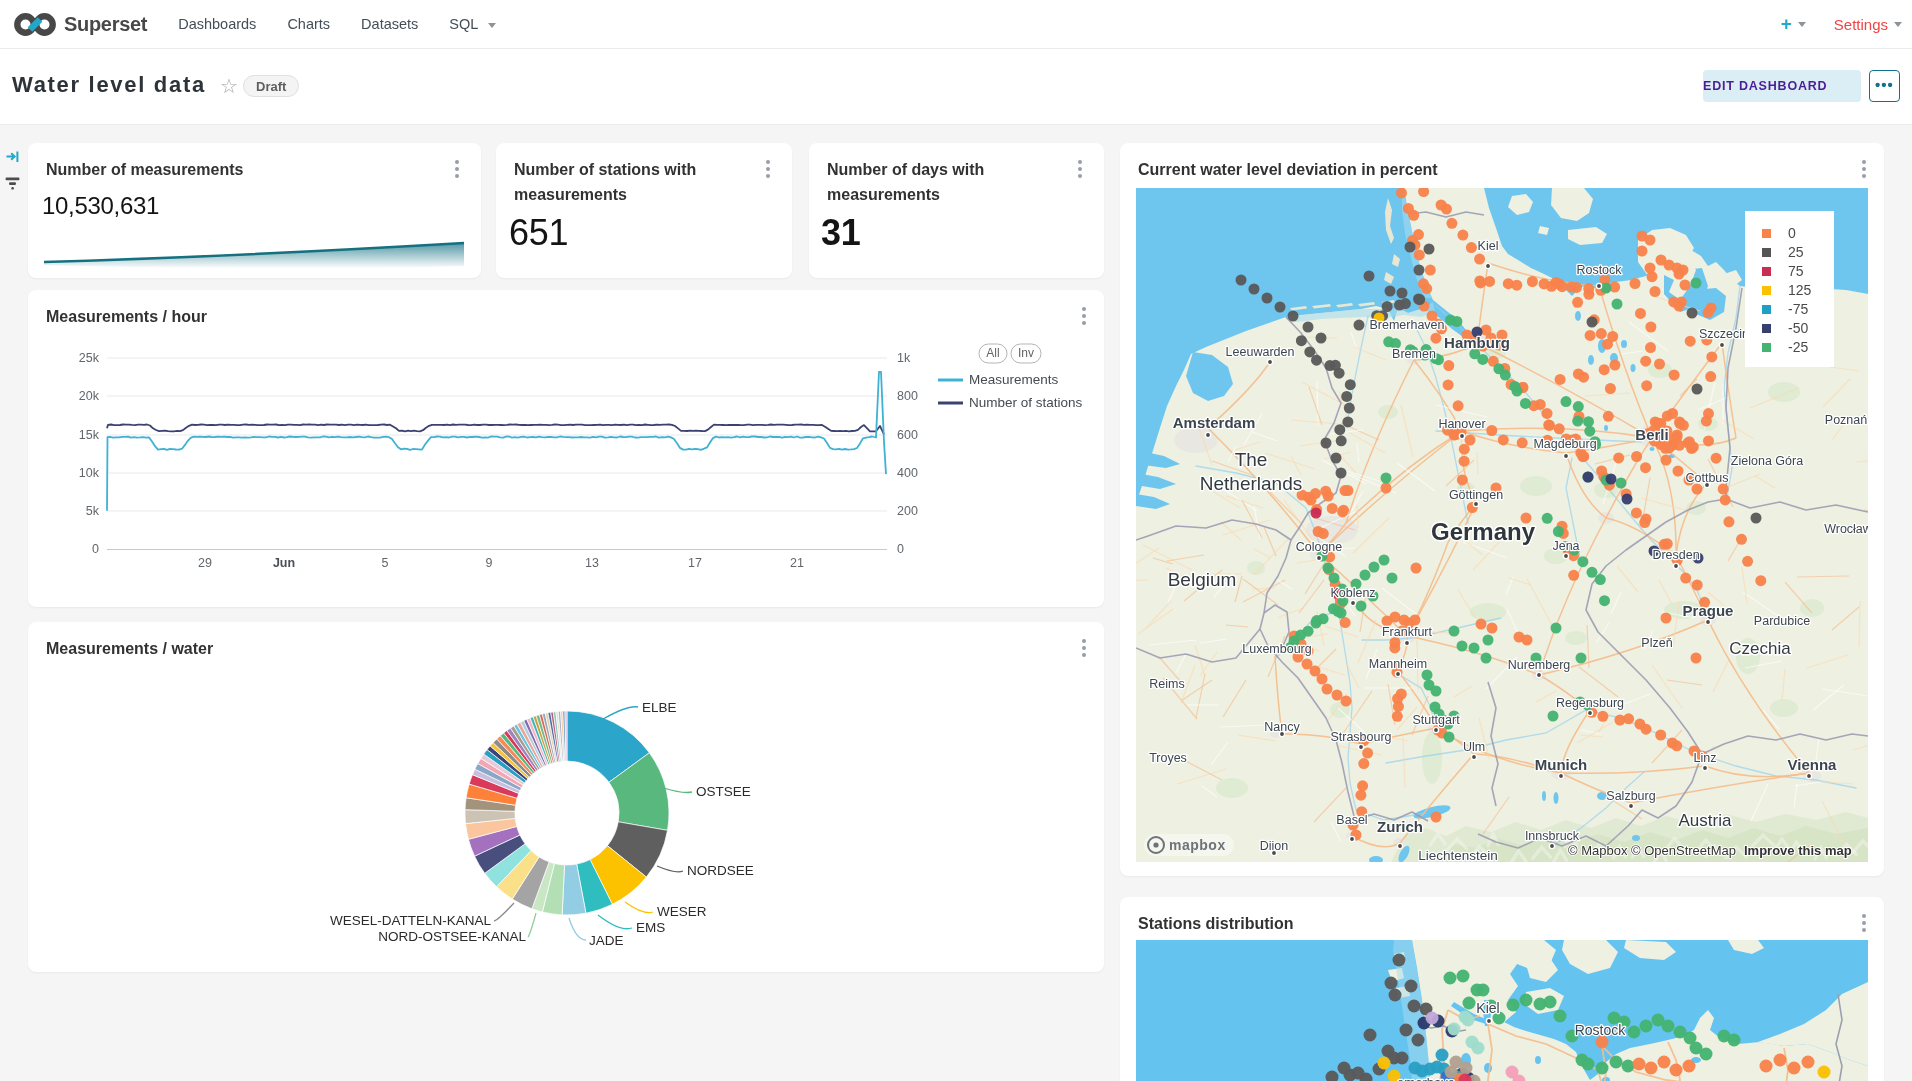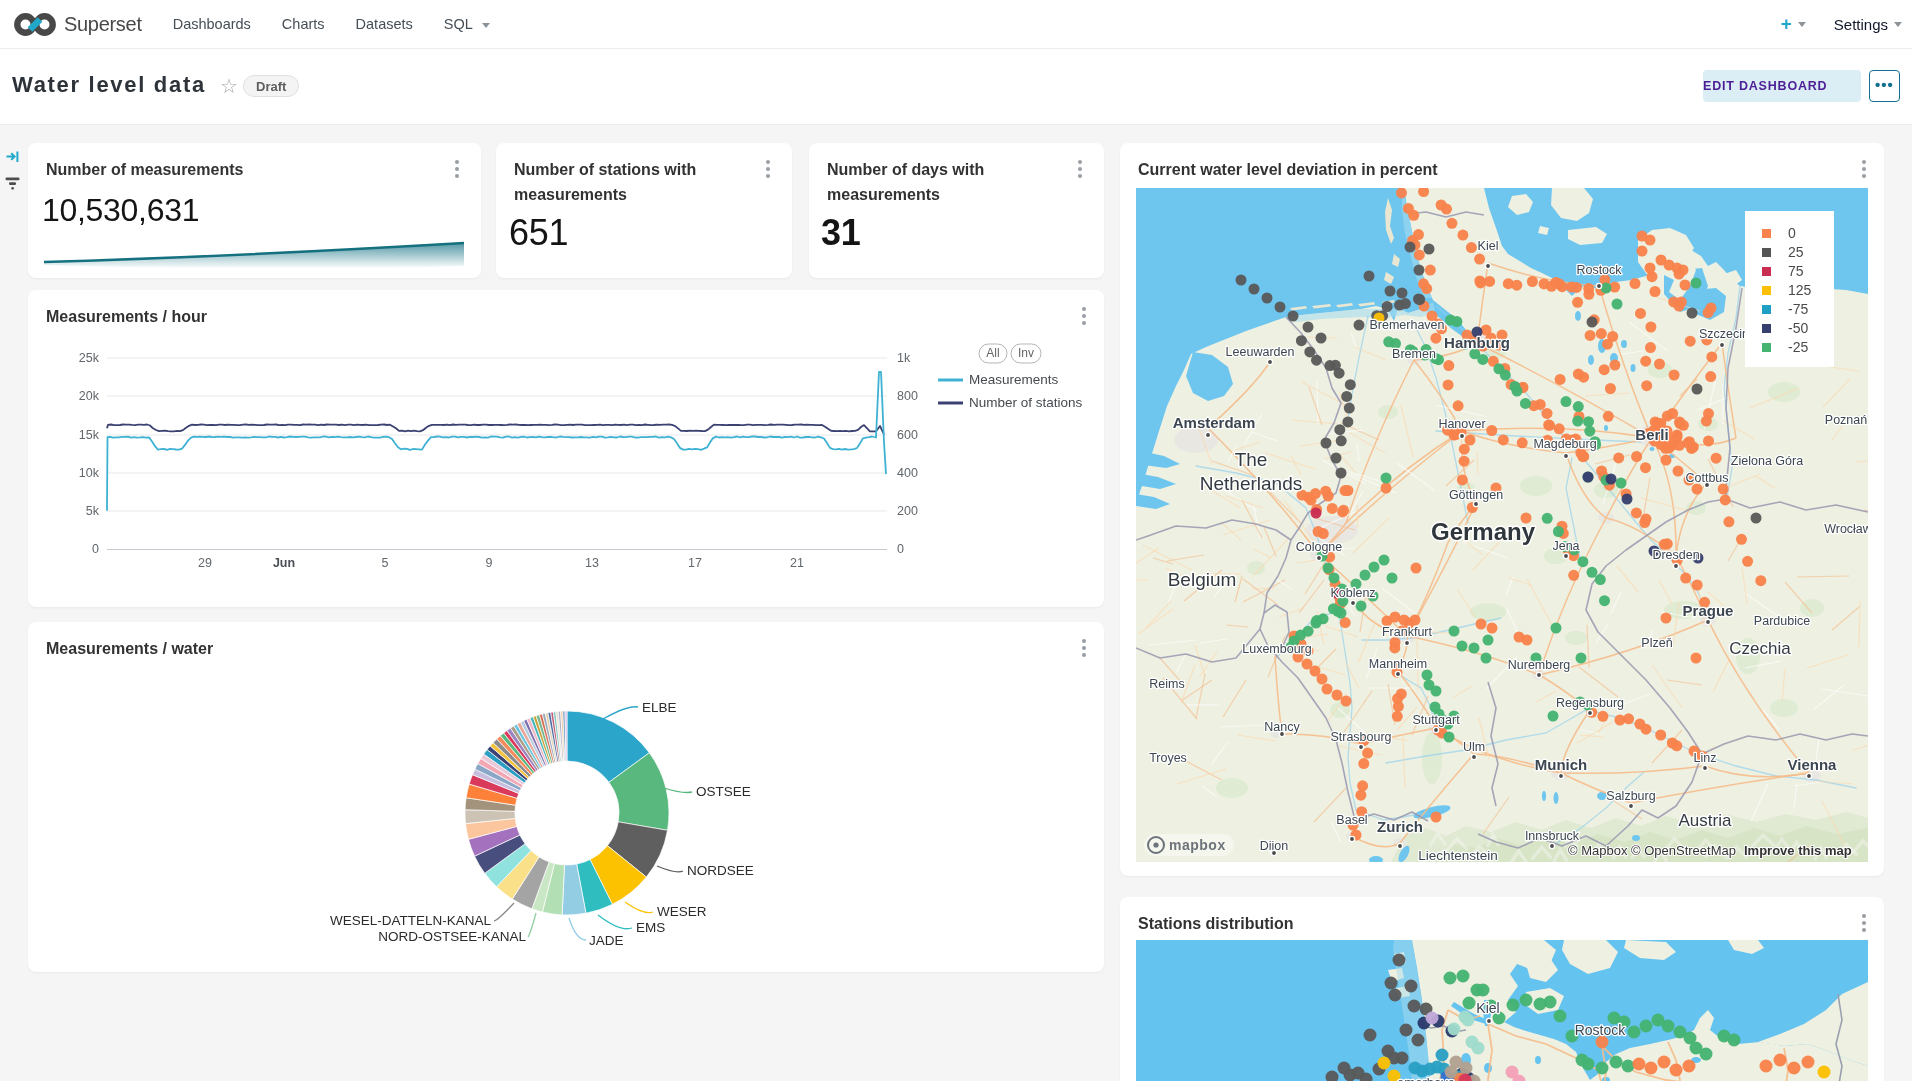--- a/index.html
+++ b/index.html
@@ -1,33 +1,33 @@
 <!DOCTYPE html>
 <html><head><meta charset="utf-8"><title>Water level data</title>
 <style>
 * { margin:0; padding:0; box-sizing:border-box; }
 body { width:1912px; height:1081px; font-family:"Liberation Sans",sans-serif; background:#f5f5f5; overflow:hidden; position:relative; }
 .nav { position:absolute; left:0; top:0; width:1912px; height:49px; background:#fff; border-bottom:1px solid #ececec; }
 .navin { display:flex; align-items:center; height:48px; }
 .brand { display:flex; align-items:center; margin-left:14px; }
-.brandtxt { font-size:20px; font-weight:400; color:#484848; margin-left:8px; letter-spacing:-0.3px; }
+.brandtxt { font-size:20px; font-weight:700; color:#484848; margin-left:8px; letter-spacing:-0.3px; }
 .navitem { font-size:14.5px; color:#454e57; margin-left:31px; }
 .navright { position:absolute; right:10px; top:0; height:48px; display:flex; align-items:center; }
 .caret { display:inline-block; width:0; height:0; border-left:4.5px solid transparent; border-right:4.5px solid transparent; border-top:5px solid #8d9499; margin-left:6px; vertical-align:middle; }
 .hdr { position:absolute; left:0; top:49px; width:1912px; height:76px; background:#fff; border-bottom:1px solid #ececec;padding-left:21px; }
 .h1 { position:absolute; left:12px; top:23px; font-size:22px; font-weight:700; color:#2d3339; letter-spacing:1.7px; }
 .star { position:absolute; left:220px; top:25px; color:#a8a8a8; font-size:20px; }
 .draft { position:absolute; left:243px; top:26px; height:22px; padding:0 12px; border:1px solid #e0e0e0; background:#f4f4f4; border-radius:11px; font-size:13px; color:#5f5f5f; line-height:21px;font-weight:bold; }
 .editbtn { position:absolute; left:1703px; top:21px; width:158px; height:32px; background:#dceef5; color:#4c1d95; border-radius:4px; font-size:12.5px; font-weight:700; letter-spacing:0.8px; text-align:left; line-height:32px; }
 .menubtn { position:absolute; left:1869px; top:21px; width:31px; height:32px; border:1px solid #13708f; border-radius:4px; color:#13708f; text-align:center; font-size:15px; font-weight:700; line-height:28px; letter-spacing:1px; }
 .card { position:absolute; background:#fff; border-radius:8px; box-shadow:0 1px 2px rgba(0,0,0,0.05); }
 .ctitle { position:absolute; left:18px; top:14px; font-size:16px; font-weight:700; color:#323232; line-height:25px; }
 .kebab { position:absolute; display:flex; flex-direction:column; }
 .kebab span { width:4px; height:4px; border-radius:50%; background:#989ea4; margin-bottom:3px; }
-.bignum { position:absolute; left:18px; font-size:32px; color:#141414; letter-spacing:-0.3px; }
+.bignum { position:absolute; left:18px; font-size:24px; color:#141414; letter-spacing:-0.3px; }
 .fi1 { position:absolute; left:6px; top:149px; }
 .fi2 { position:absolute; left:5px; top:177px; }
 </style></head>
 <body>
 <div class="nav">
     <div class="navin">
 <div class="brand">
 <svg width="42" height="27" viewBox="0 0 42 27">
 <g fill="none" stroke="#484848" stroke-width="6.4">
 <circle cx="11.5" cy="13.5" r="8.2"></circle>
@@ -40,21 +40,21 @@
 <span class="brandtxt">Superset</span>
       </div>
 <span class="navitem" style="">Dashboards</span>
 <span class="navitem">Charts</span>
 <span class="navitem">Datasets</span>
 <span class="navitem">SQL <span class="caret"></span></span>
 </div>
 <div class="navright">
 <span style="color:#20a7c9;font-size:19px;font-weight:700;">+</span>
       <span class="caret"></span>
-<span style="font-size:15px;color:#0f172a;margin-left:28px;">Settings</span>
+<span style="font-size:15px;color:#ef4444;margin-left:28px;">Settings</span>
       <span class="caret"></span>
 </div>
   </div>
 
 <div class="hdr">
 <div class="h1">Water level data</div>
 <div class="star">☆</div>
 <div class="draft">Draft</div>
 <div class="editbtn">EDIT DASHBOARD</div>
 <div class="menubtn">•••</div>

